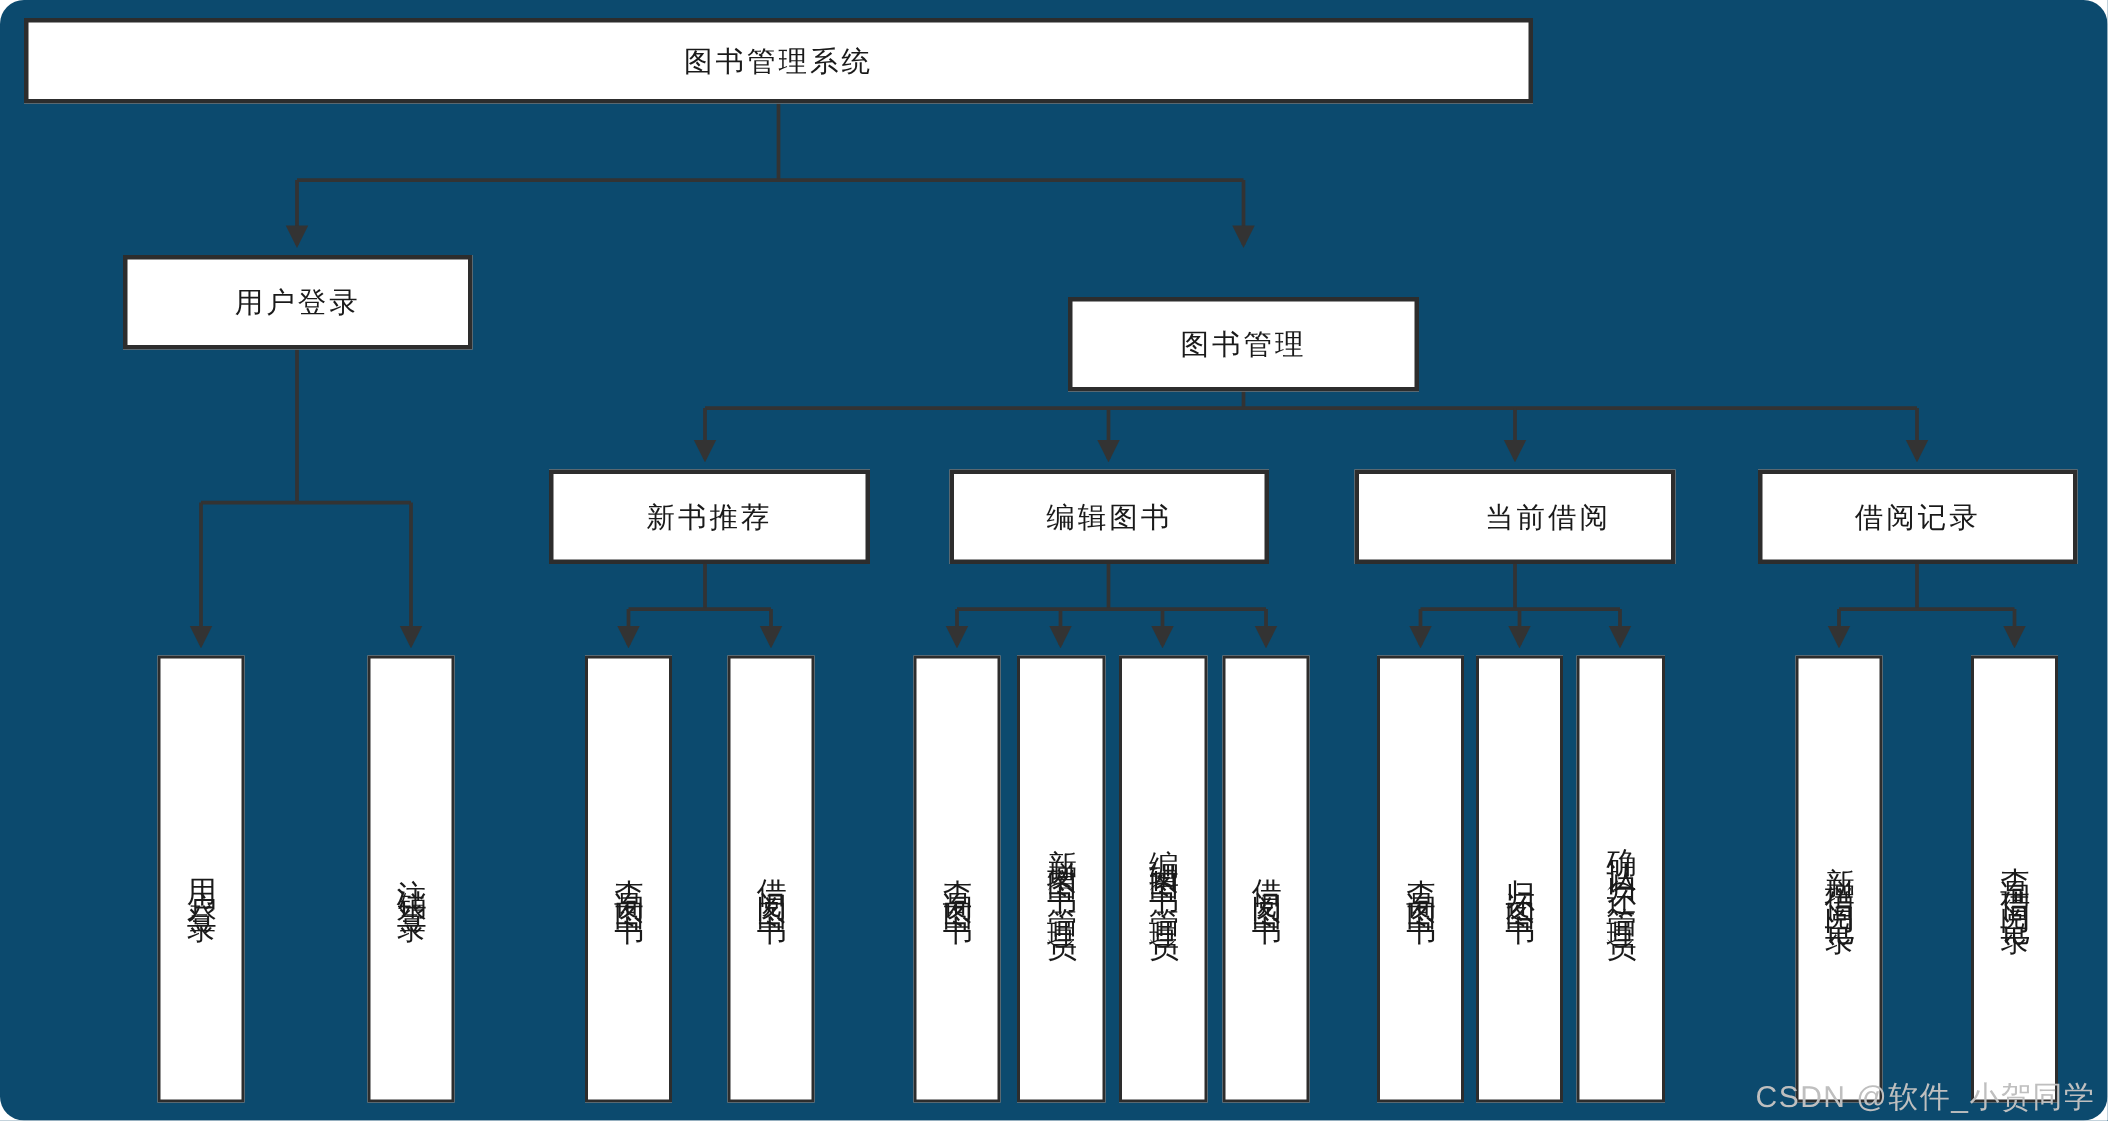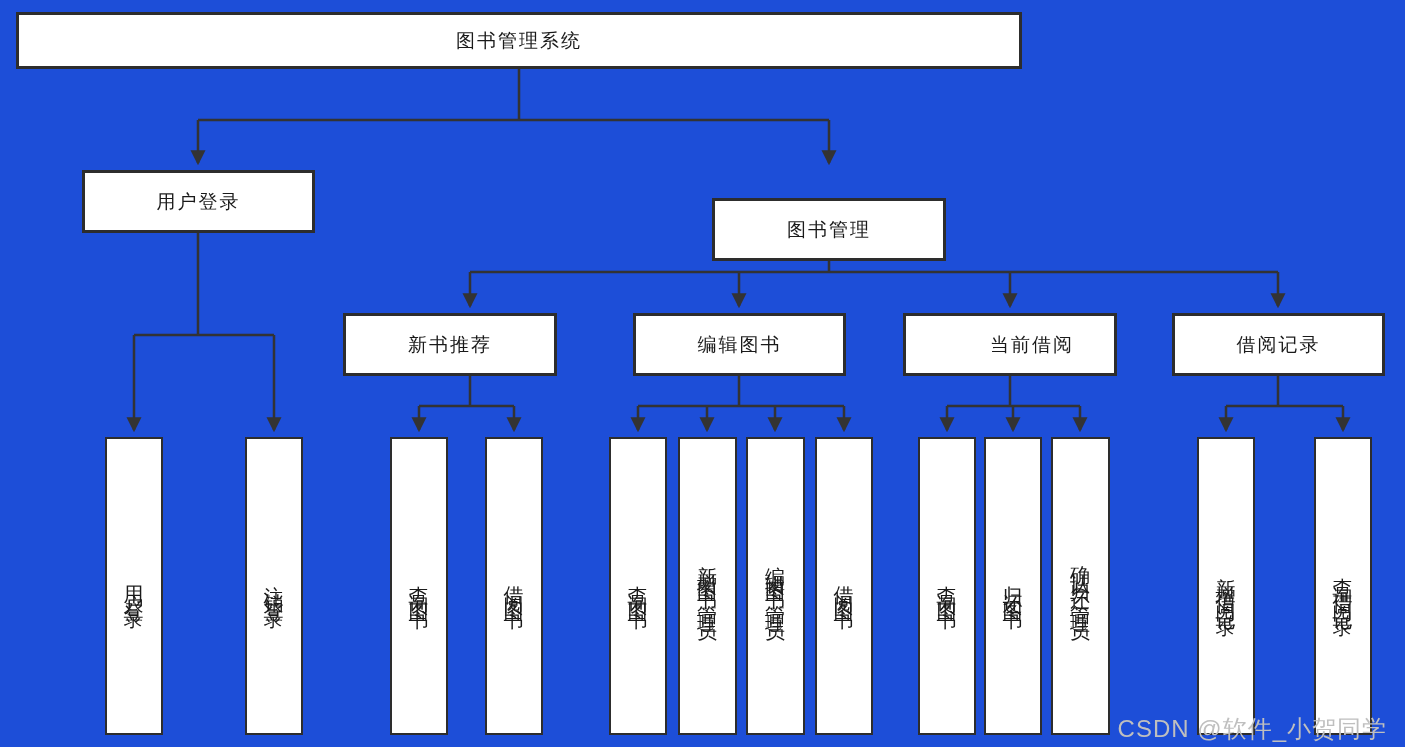--- a/index.html
+++ b/index.html
@@ -5,22 +5,23 @@
   html, body {
     margin: 0;
     padding: 0;
     background: #ffffff;
     font-family: "Liberation Sans", "DejaVu Sans", sans-serif;
   }
   .canvas {
     position: relative;
     width: 1405px;
     height: 747px;
-    background: #1d4ed8;
+    background: #0c4a6e;
     overflow: hidden;
+    border-radius: 16px;
   }
   .wires {
     position: absolute;
     left: 0;
     top: 0;
     width: 1405px;
     height: 747px;
     pointer-events: none;
   }
   .node {
@@ -47,23 +48,23 @@
     font-size: 20px;
     letter-spacing: 8px;
     line-height: 1;
   }
   .node.root span {
     font-size: 19px;
     letter-spacing: 2px;
   }
   .watermark {
     position: absolute;
-    right: 18px;
+    right: 8px;
     bottom: 2px;
-    font-size: 24px;
+    font-size: 20px;
     color: #bfbfbf;
     letter-spacing: 1px;
     white-space: nowrap;
     z-index: 5;
   }
 </style>
 </head>
 <body>
 
 <div class="canvas">
@@ -122,21 +123,21 @@
     <span>图书管理系统</span>
   </div>
 
   <div class="node h" style="left:82px; top:170px; width:233px; height:63px;">
     <span>用户登录</span>
   </div>
   <div class="node h" style="left:712px; top:170px; width:234px; height:63px;margin-top:28px;">
     <span>图书管理</span>
   </div>
 
-  <div class="node h" style="left:343px; top:313px; width:214px; height:63px;">
+  <div class="node h" style="left:366px; top:313px; width:214px; height:63px;">
     <span>新书推荐</span>
   </div>
   <div class="node h" style="left:633px; top:313px; width:213px; height:63px;">
     <span>编辑图书</span>
   </div>
   <div class="node h" style="left:903px; top:313px; width:214px; height:63px;padding-left:44px;">
     <span>当前借阅</span>
   </div>
   <div class="node h" style="left:1172px; top:313px; width:213px; height:63px;">
     <span>借阅记录</span>

